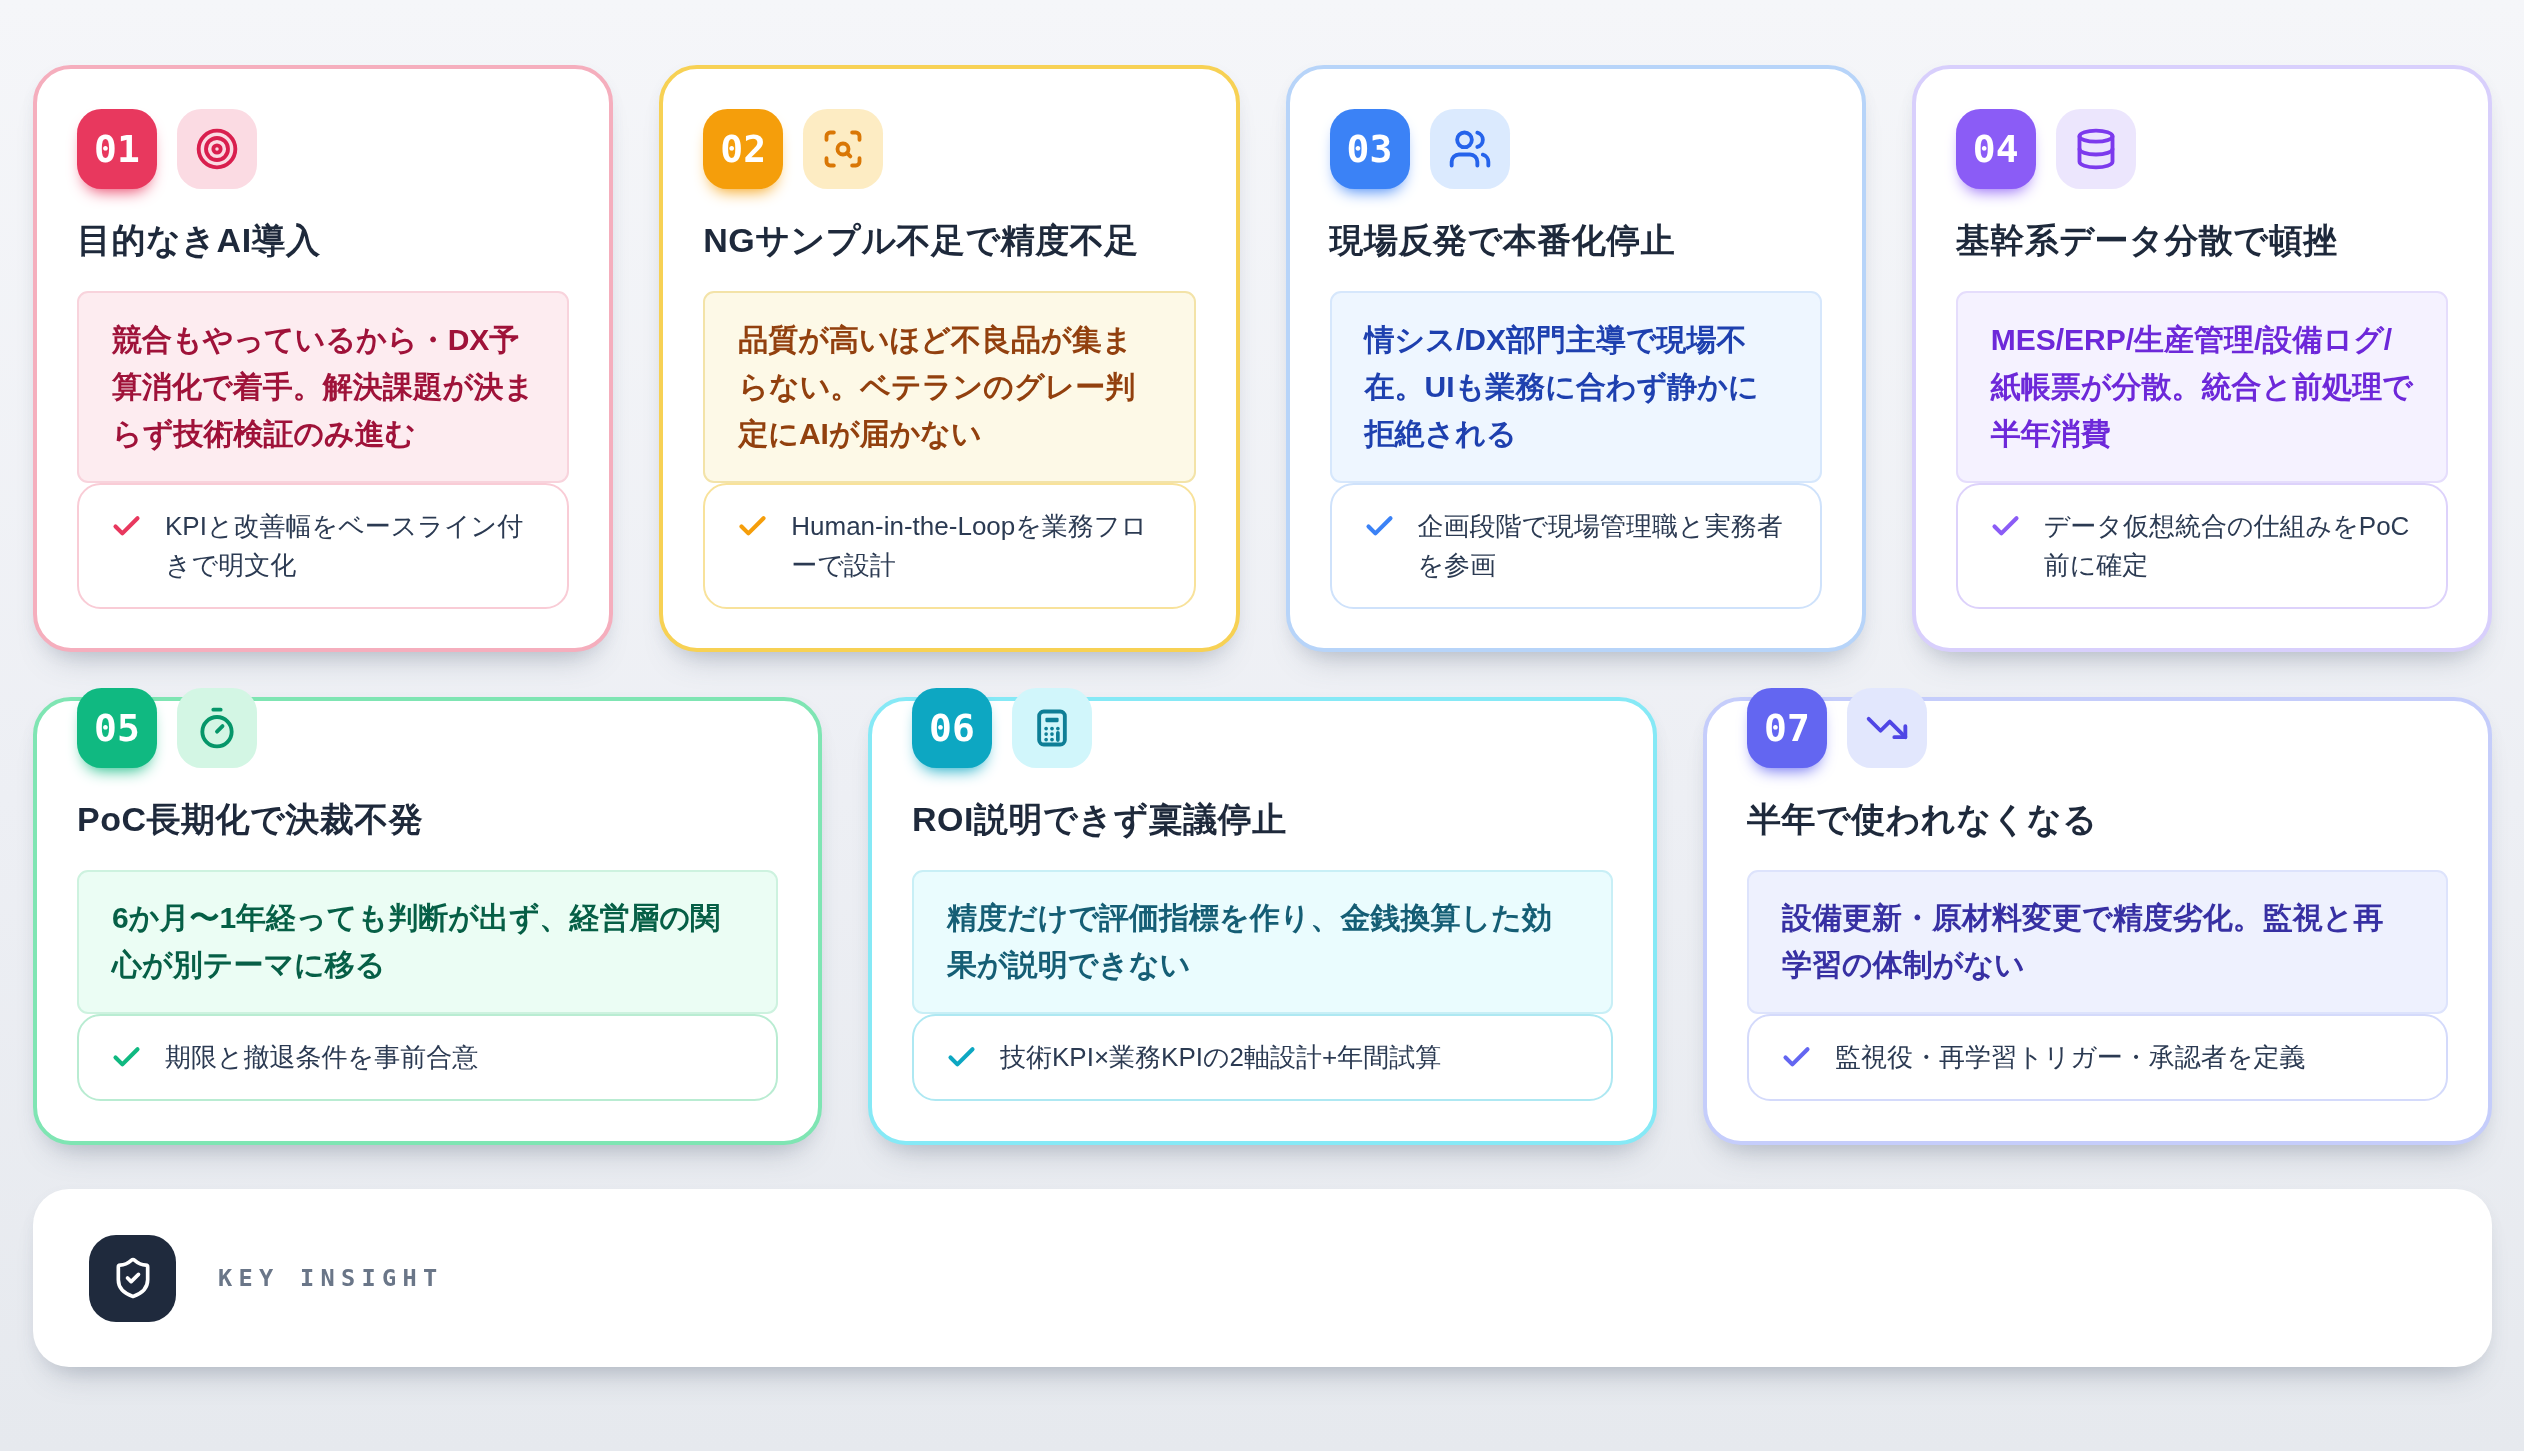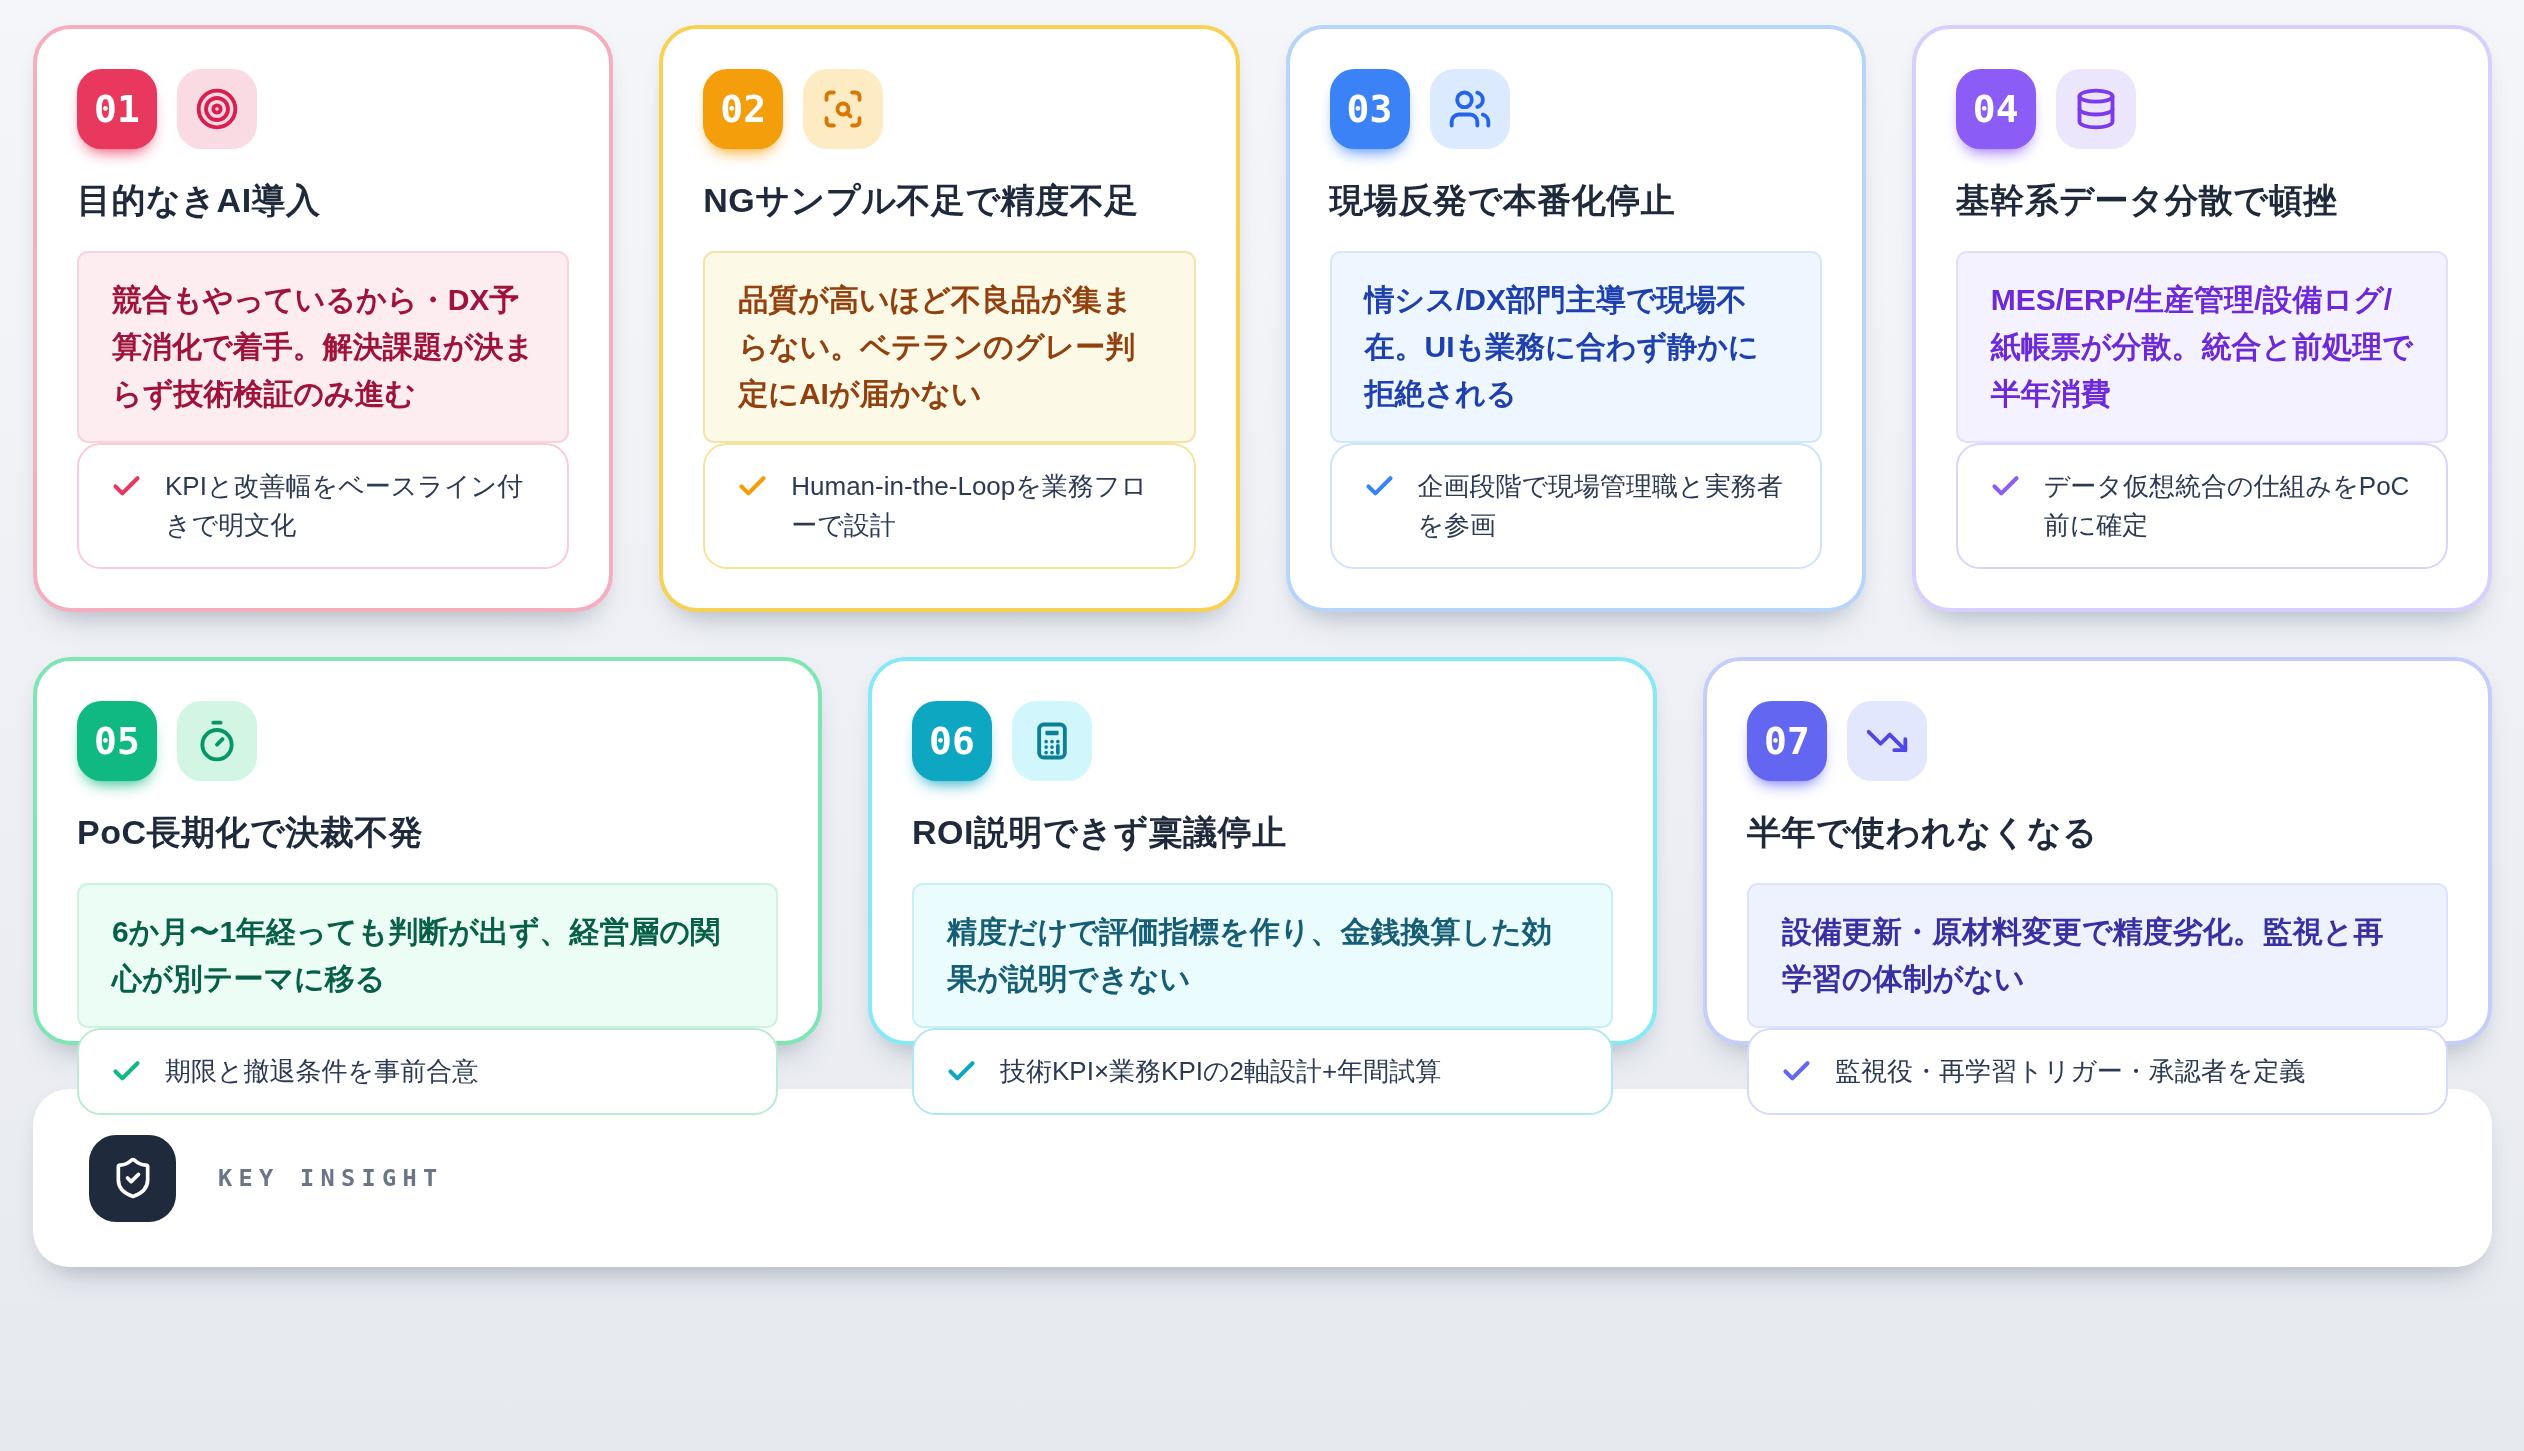--- a/index.html
+++ b/index.html
@@ -1,27 +1,27 @@
 <!DOCTYPE html>
 <html lang="ja" style="font-size:14.5px"><head>
 <meta charset="utf-8">
 <style>
   * { margin:0; padding:0; box-sizing:border-box; }
   html,body { width:2525px; height:1451px; overflow:hidden; }
   body {
     font-family:"Liberation Sans","DejaVu Sans",sans-serif;
     background:linear-gradient(180deg,#f5f6f9 0%,#edeff4 55%,#e6e9ee 100%);
   }
-  main { padding:25.4px 33px 0; }
+  main { padding:25.4px 33px 0;margin-top:40px; }
 
   .grid { display:grid; gap:46px; }
   .row-a { grid-template-columns:repeat(4,1fr); }
   .row-b { grid-template-columns:repeat(3,1fr); margin-top:45px; }
   .row-a .card { height:587px; }
-  .row-b .card { height:388px; }
+  .row-b .card { height:448px;justify-content:flex-end; }
 
   .card {
     background:#ffffff;
     border:4.5px solid var(--card-border,#e2e8f0);
     border-radius:38px;
     padding:40px;
     display:flex; flex-direction:column;
     box-shadow:0 22px 33px -20px rgba(71,85,105,.38), 0 5.4px 12.7px rgba(100,116,139,.07);
   }
   .badges { display:flex; gap:20px; align-items:center; }

